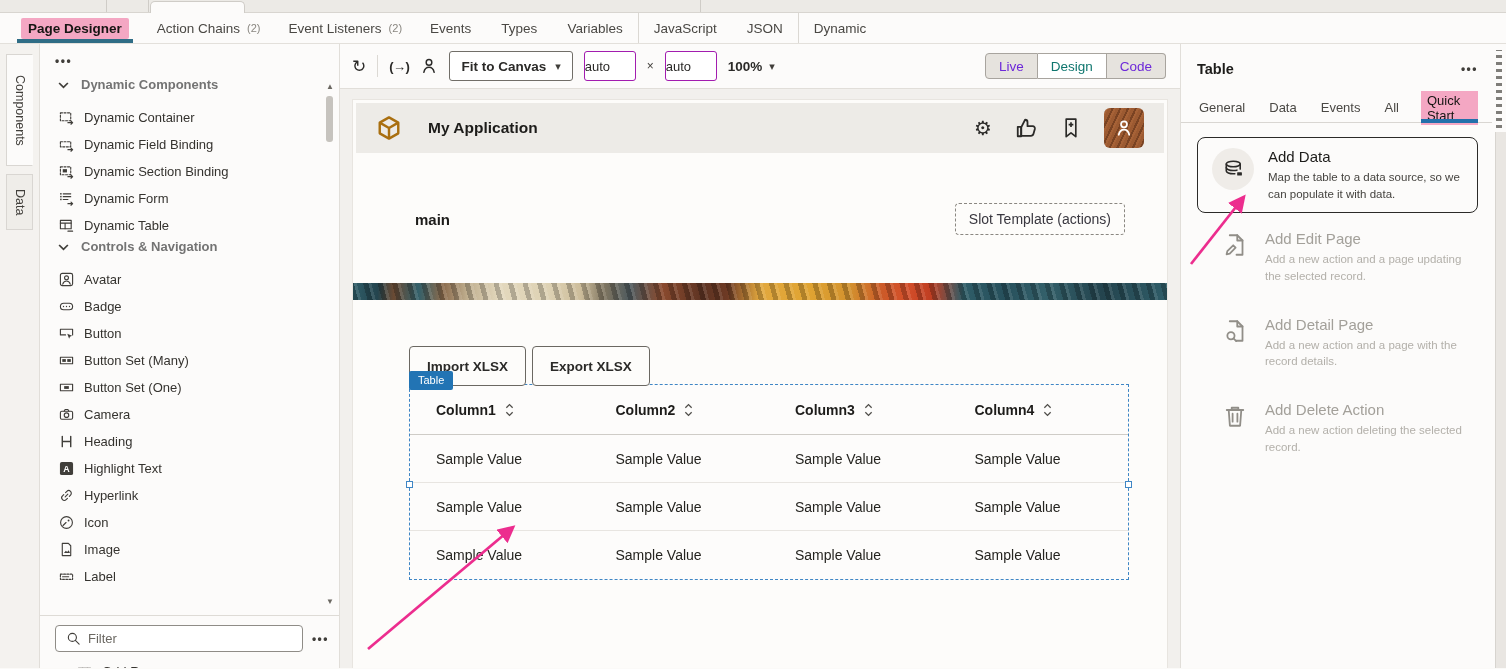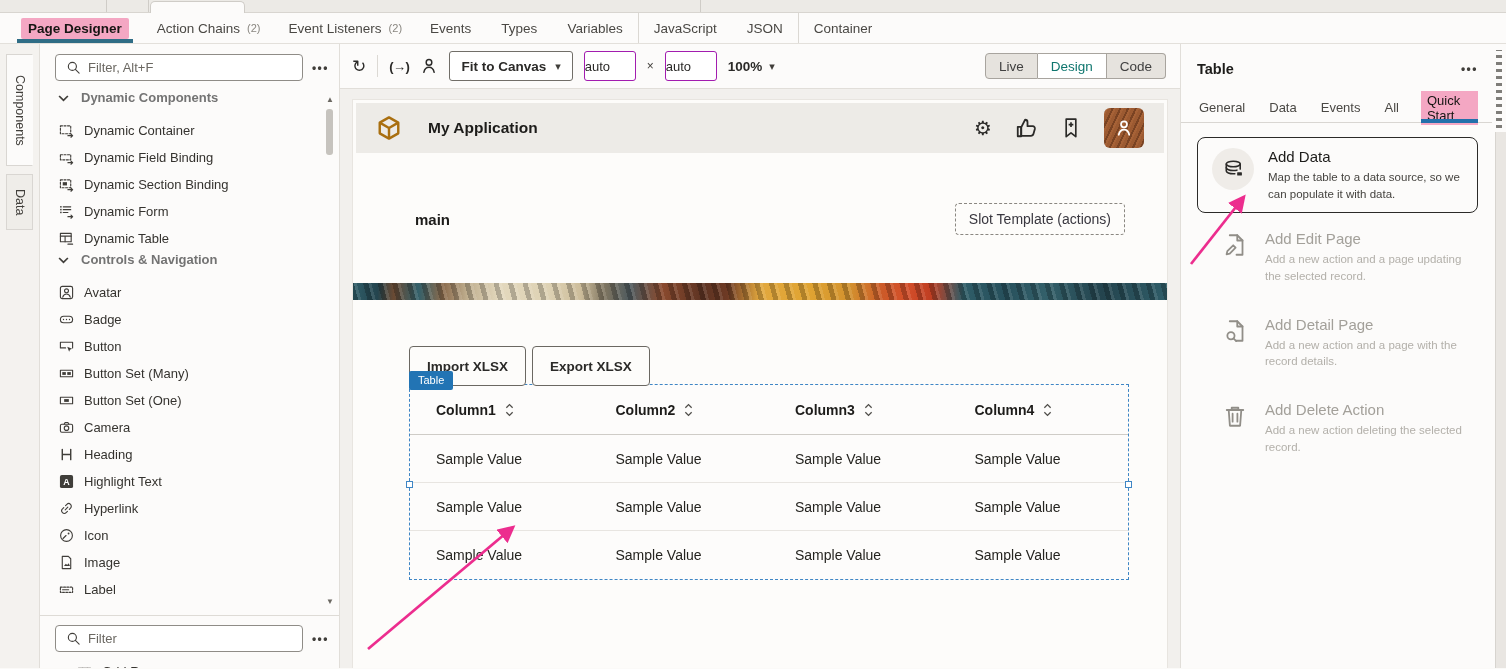--- a/index.html
+++ b/index.html
@@ -59,21 +59,21 @@
   .tb-icon-btn { color:#2b2a28; cursor:pointer; display:flex; align-items:center; justify-content:center; }
   .tb-refresh { font-size:17px; }
   .tb-divider { width:1px; height:22px; background:#dcd9d4; }
   .tb-livecursor { font-size:13px; font-weight:bold; letter-spacing:-0.5px; }
   .tb-fit { height:30px; border:1px solid #716e68; border-radius:3px; background:#fff; display:flex; align-items:center; gap:9px; padding:0 11px; font-size:13.5px; font-weight:bold; color:#2b2a28; cursor:pointer; }
   .tb-size-input { width:52px; height:30px; border:1px solid #a21caf; border-radius:3px; text-align:left; font-size:13px; font-family:inherit; color:#2b2a28; background:#fff; }
   .tb-times { font-size:12px; color:#403e3a; }
   .tb-zoom { display:flex; align-items:center; gap:7px; font-size:13.5px; font-weight:bold; color:#2b2a28; cursor:pointer; }
   .caret { font-size:11px; color:#403e3a; }
   .mode-group { margin-left:auto; display:flex; }
-  .mode-btn { height:26px; padding:0 13px; border:1px solid #a8a49e; background:#e6e3de; color:#404040; font-size:13.5px; font-family:inherit; cursor:pointer; display:flex; align-items:center; }
+  .mode-btn { height:26px; padding:0 13px; border:1px solid #a8a49e; background:#e6e3de; color:#6d28d9; font-size:13.5px; font-family:inherit; cursor:pointer; display:flex; align-items:center; }
   .mode-btn + .mode-btn { border-left:none; }
   .mode-btn:first-child { border-radius:4px 0 0 4px; }
   .mode-btn:last-child { border-radius:0 4px 4px 0; }
   .mode-btn.active { background:#fff; color:#0f766e; }
 
   .cv-area { flex:1; position:relative; overflow:hidden; }
   .frame { position:absolute; left:12px; right:12px; top:10px; bottom:0; background:#fdfcfa; border:1px solid #e8e5e0; border-bottom:none; }
   .app-header { height:50px; margin:3px 3px 0; background:#edebe7; display:flex; align-items:center; gap:26px; padding:0 20px; }
   .app-title { font-size:15.5px; font-weight:bold; color:#1d1c1a; flex:1; }
   .hd-icons { display:flex; align-items:center; gap:22px; }
@@ -173,43 +173,34 @@
   </div>
       <div class="etab">
     <span class="etab-label">JavaScript</span>
 
   </div>
       <div class="etab divider-after">
     <span class="etab-label">JSON</span>
 
   </div>
       <div class="etab">
-    <span class="etab-label">Container</span>
+    <span class="etab-label">Dynamic</span>
 
   </div>
     </div>
 
   <div class="body">
 
     <div class="rail">
       <div class="rail-tab t-components active">Components</div>
       <div class="rail-tab t-data">Data</div>
     </div>
 
     <div class="left-panel">
       <div class="lp-filter-row">
-        <div class="search-box">
-          <span class="tree-icon">
-              <svg viewBox="0 0 16 16" fill="none" stroke="currentColor" stroke-width="1.2" stroke-linecap="round" stroke-linejoin="round">
-                <circle cx="6.8" cy="6.8" r="4.3"></circle>
-                <path d="M10 10l4 4"></path>
-              </svg>
-            </span>
-          <input placeholder="Filter, Alt+F" style="">
-        </div>
         <div class="overflow-btn">•••</div>
       </div>
       <div class="tree">
         <div class="tree-section-header">
           <span class="tree-icon">
               <svg viewBox="0 0 12 12" fill="none" stroke="currentColor" stroke-width="1.4">
                 <path d="M2.5 4l3.5 3.5L9.5 4"></path>
               </svg>
             </span>
           <span>Dynamic Components</span>

